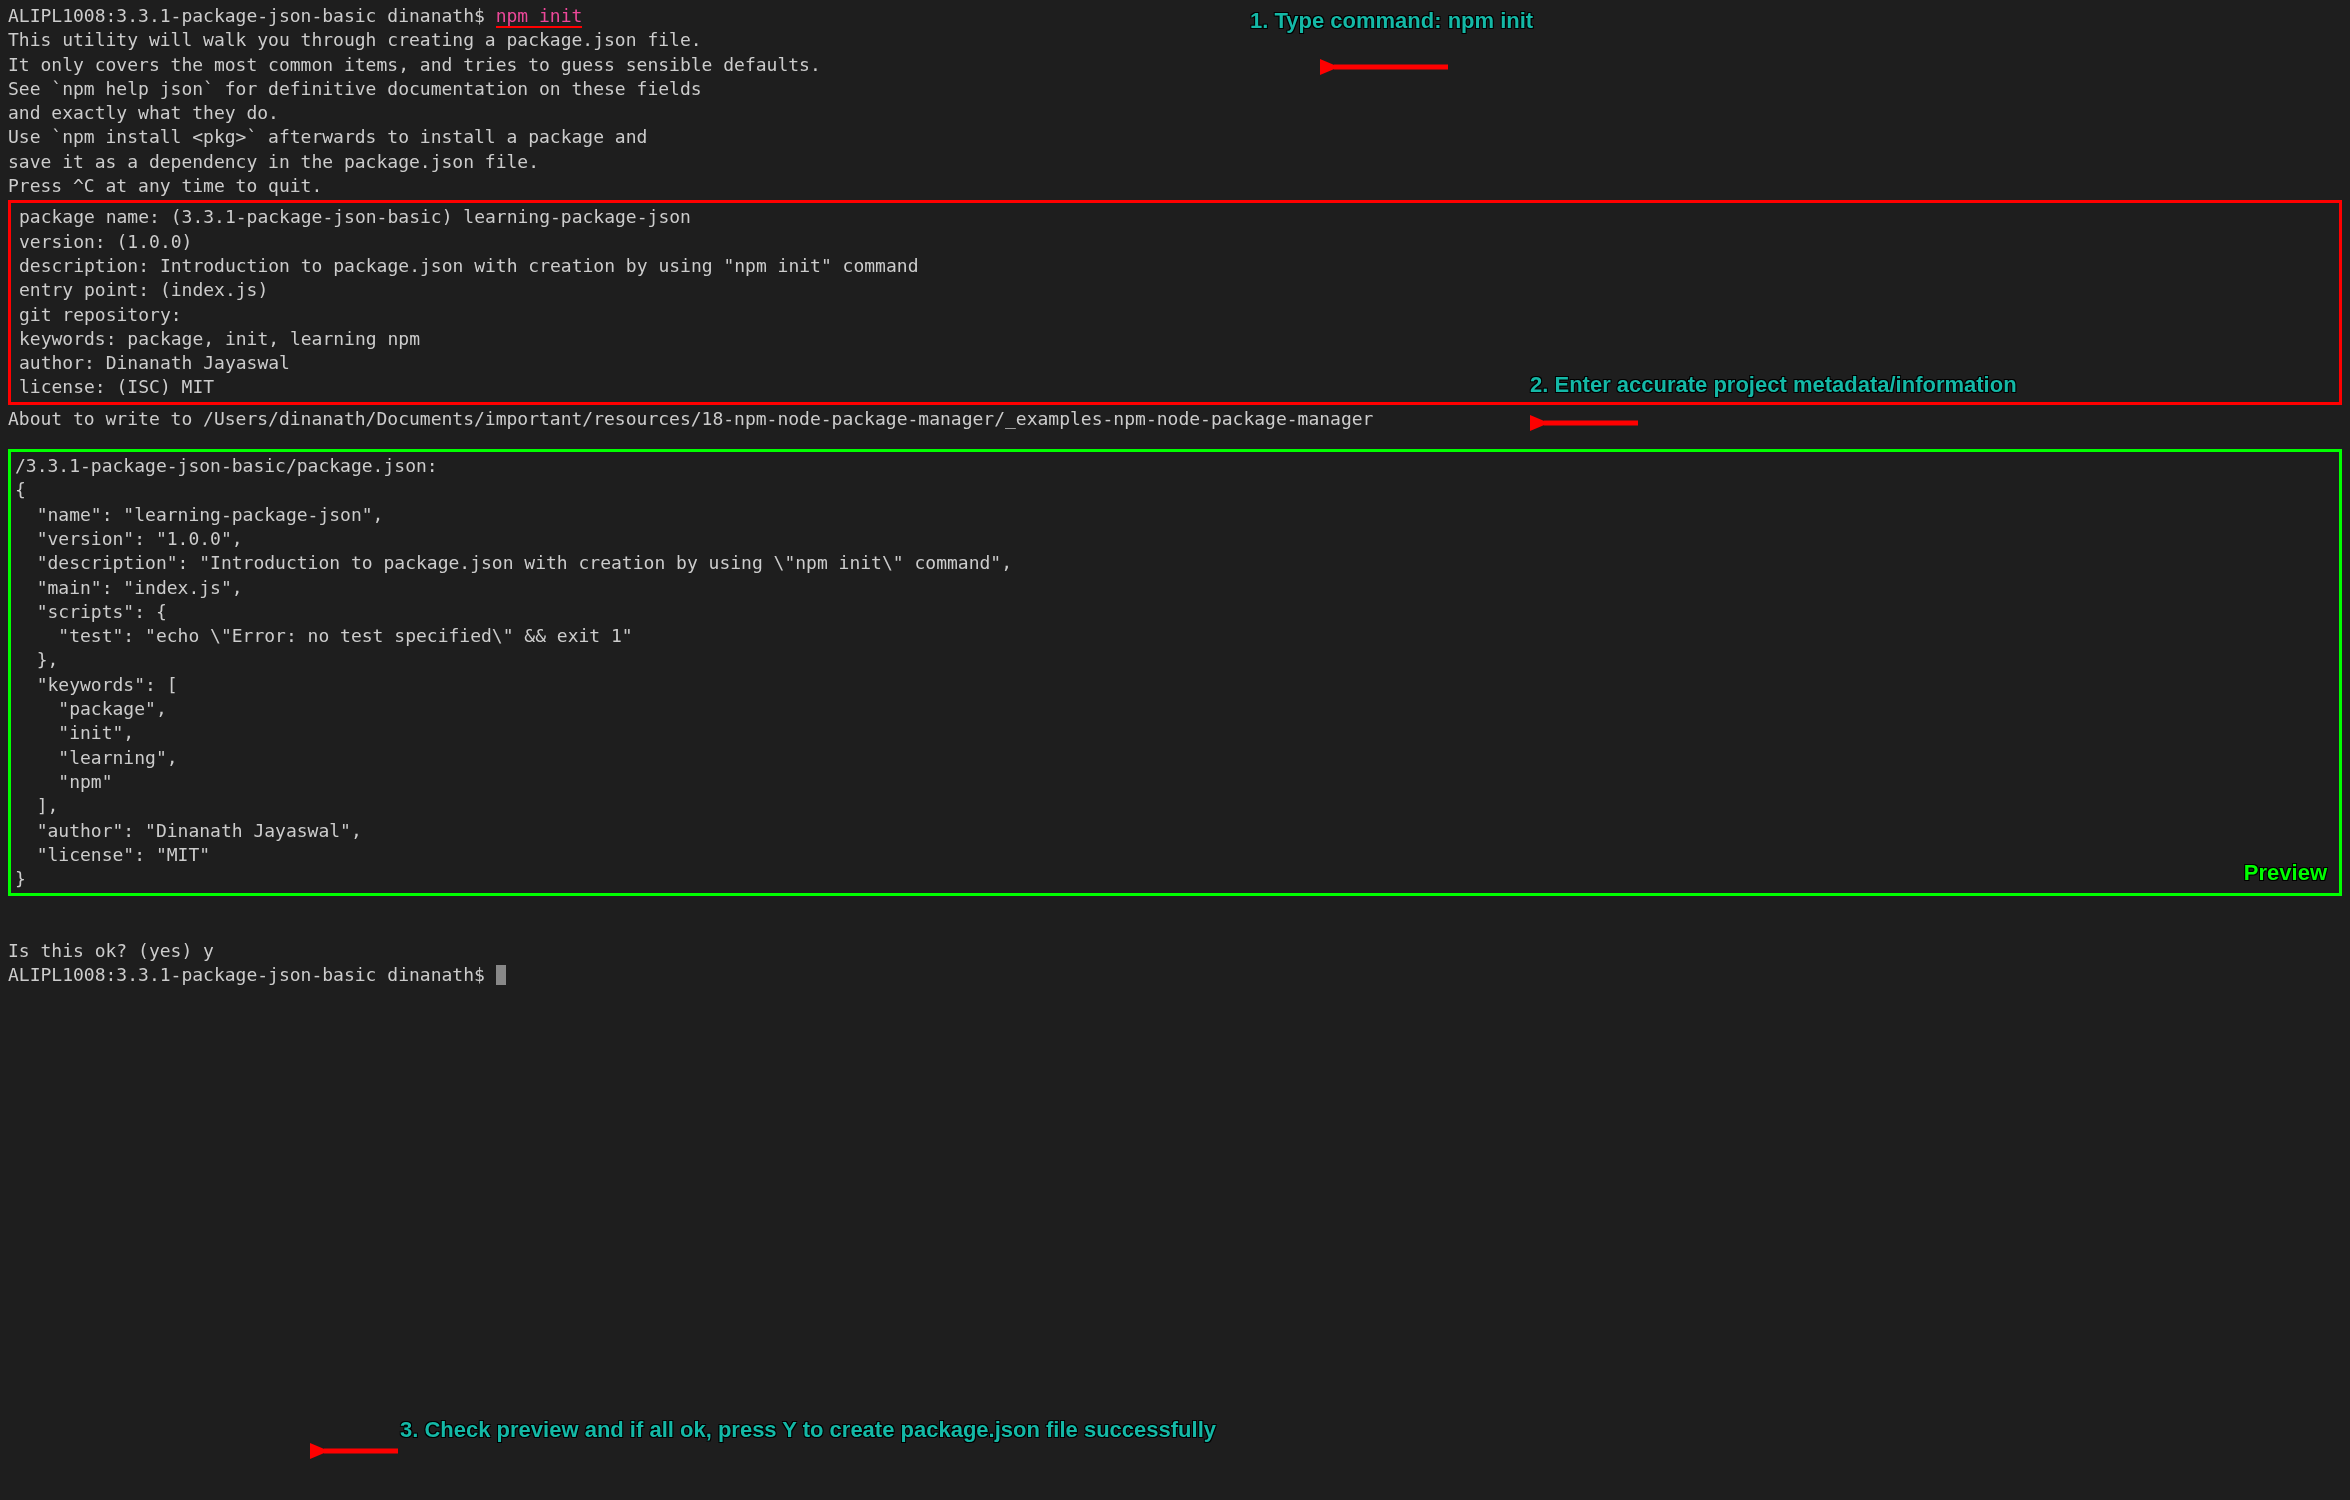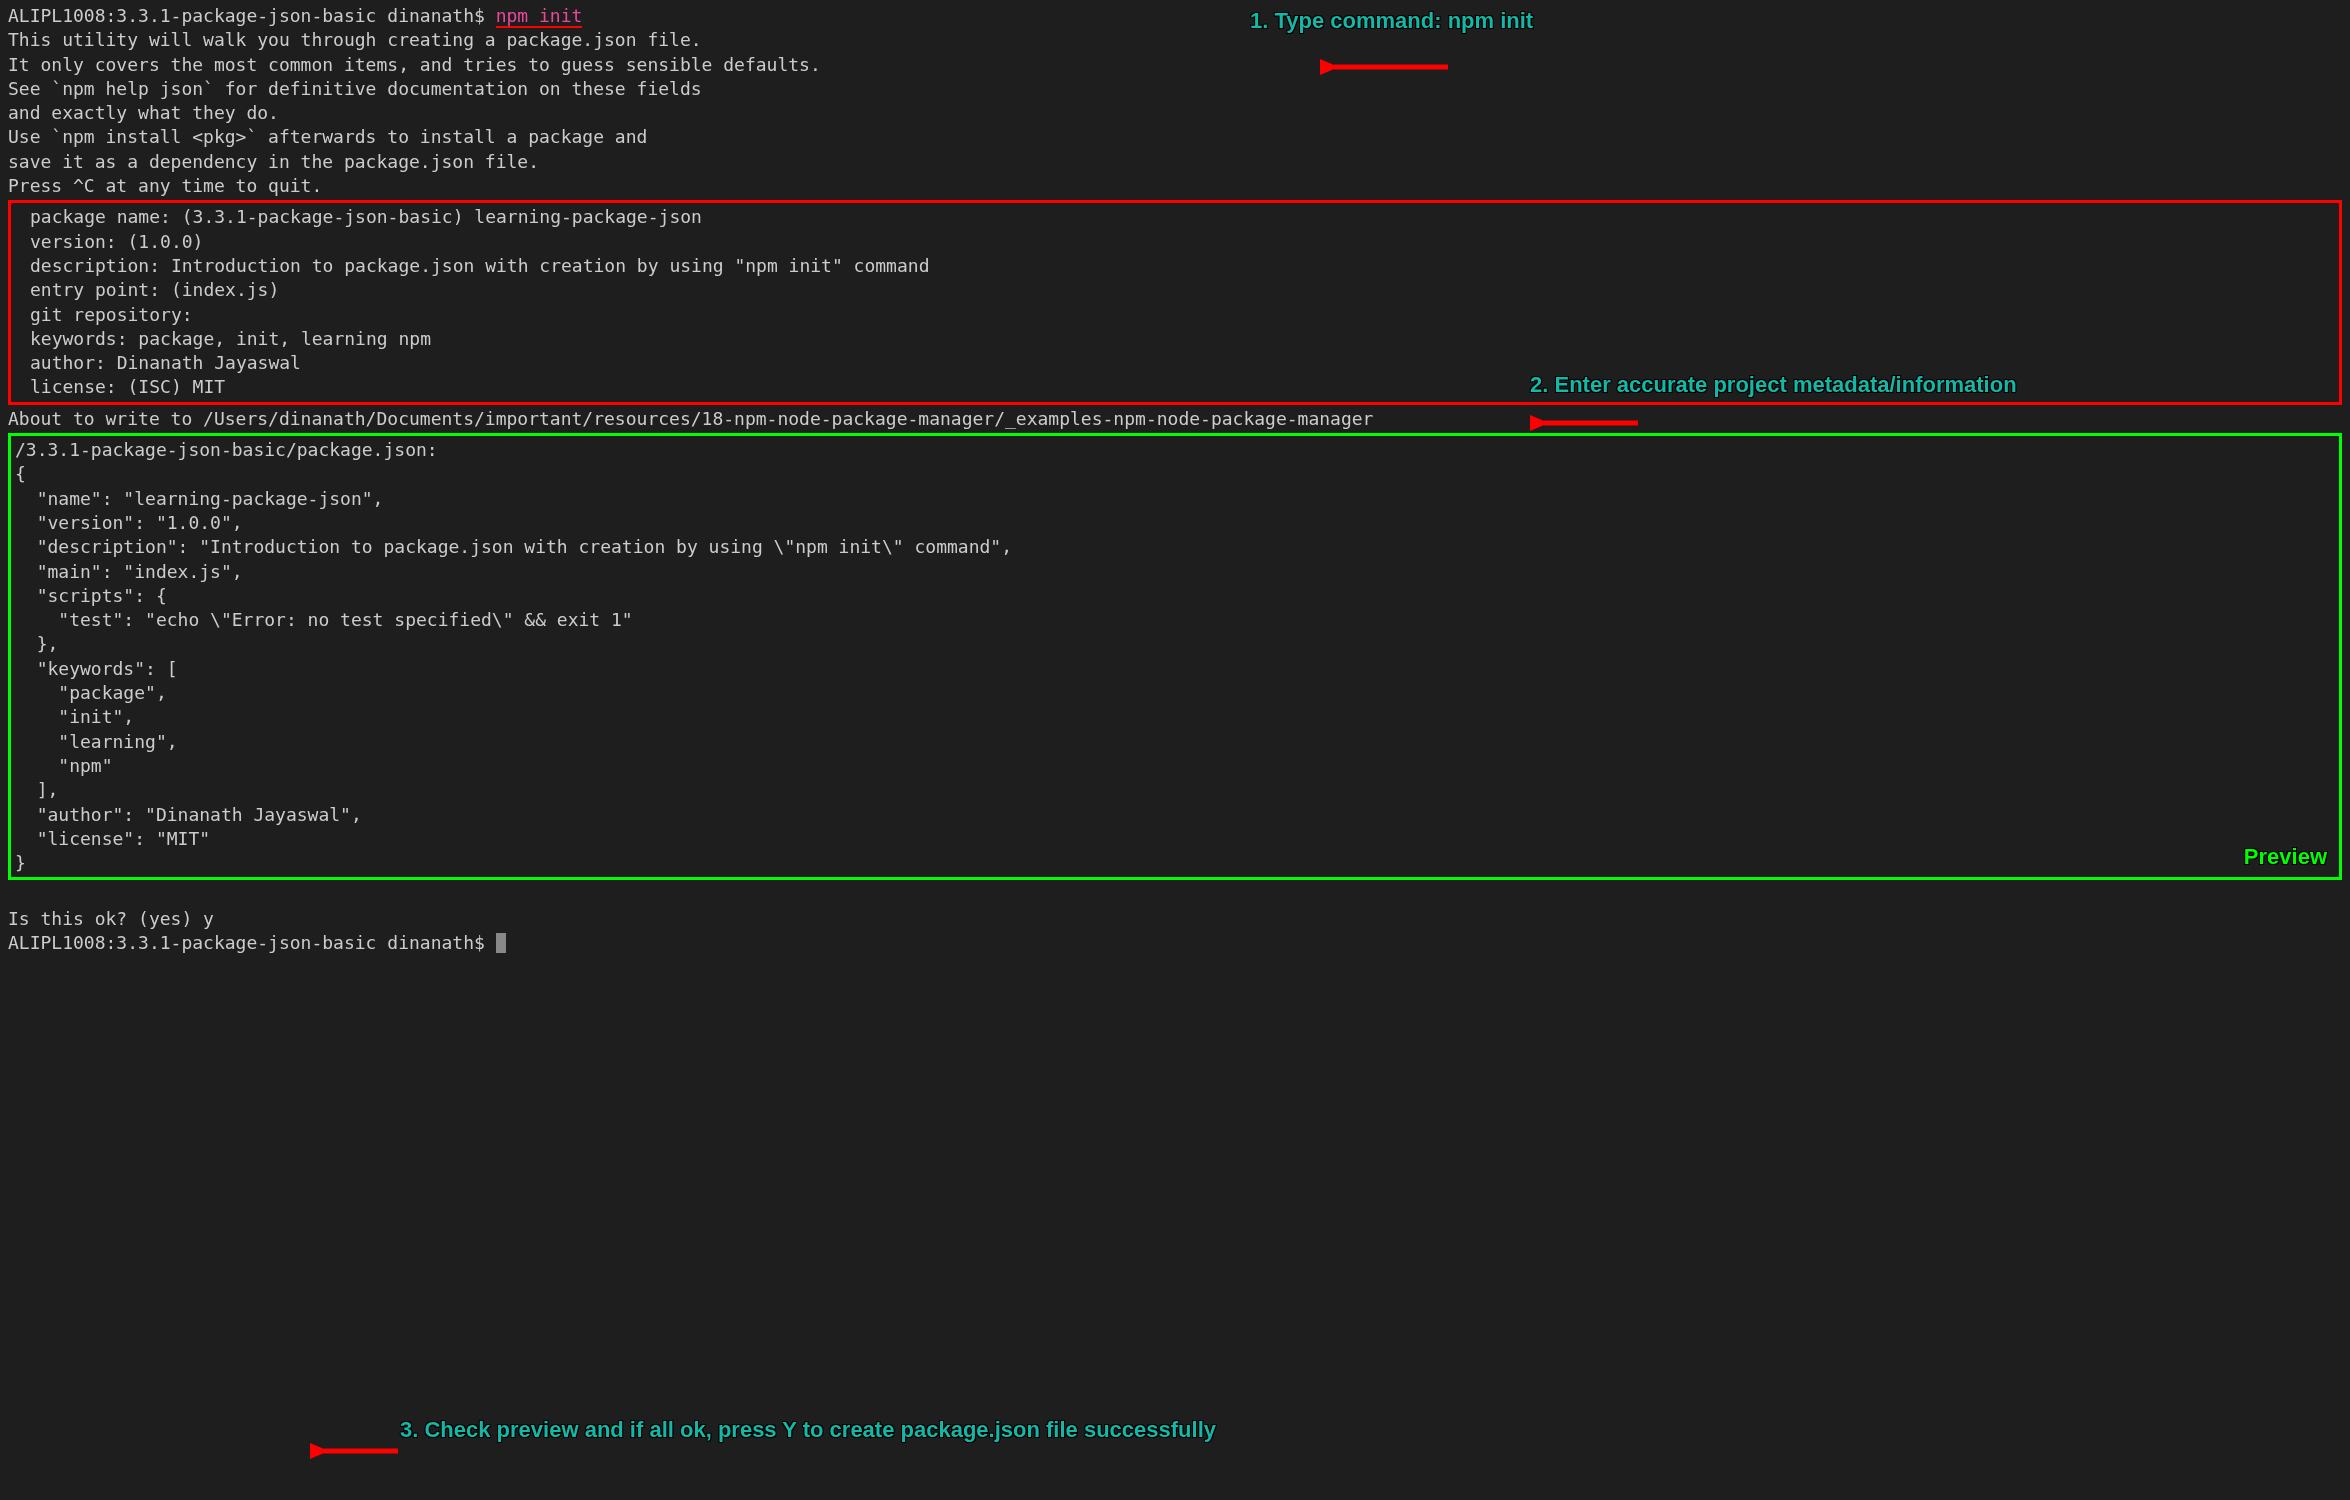--- a/index.html
+++ b/index.html
@@ -14,28 +14,28 @@
     height: 1500px;
     position: relative;
     overflow: hidden;
   }
   .term-line { white-space: pre; }
   .prompt-host { color: #cccccc; }
   .cmd { color: #ec4899; }
   .underline-red { border-bottom: 2px solid #ff0000; }
   .red-box {
     border: 3px solid #ff0000;
-    padding: 2px 19px;
+    padding: 2px 8px;
     margin: 2px 0;
     display: block;
   }
   .green-box {
     border: 3px solid #00ff00;
     padding: 2px 4px;
-    margin: 2px 0;
+    margin: 18px 0;
     display: block;
     position: relative;
   }
   .annotation {
     position: absolute;
     color: #14b8a6;
     font-family: Arial, Helvetica, sans-serif;
     font-weight: 900;
     font-size: 22px;
     text-shadow: -1px -1px 0 #000, 1px -1px 0 #000, -1px 1px 0 #000, 1px 1px 0 #000;

